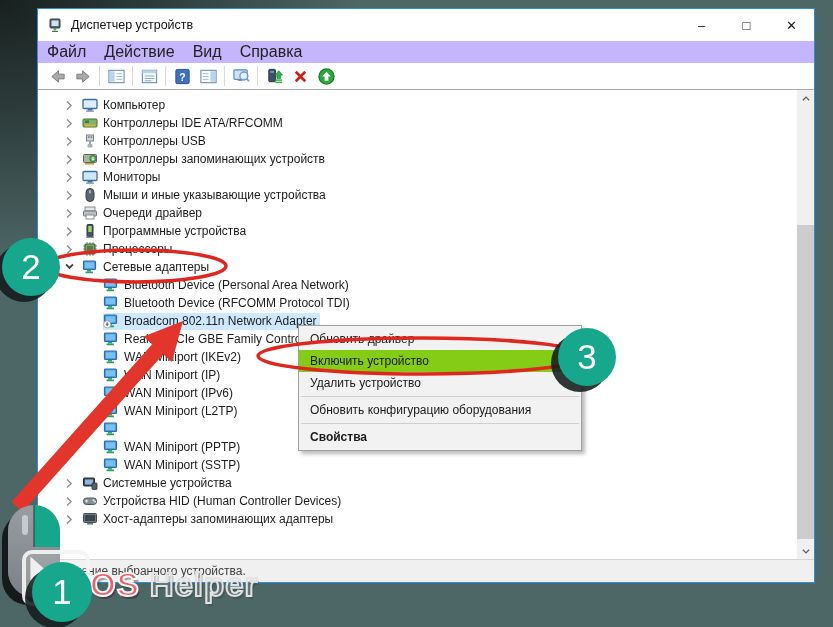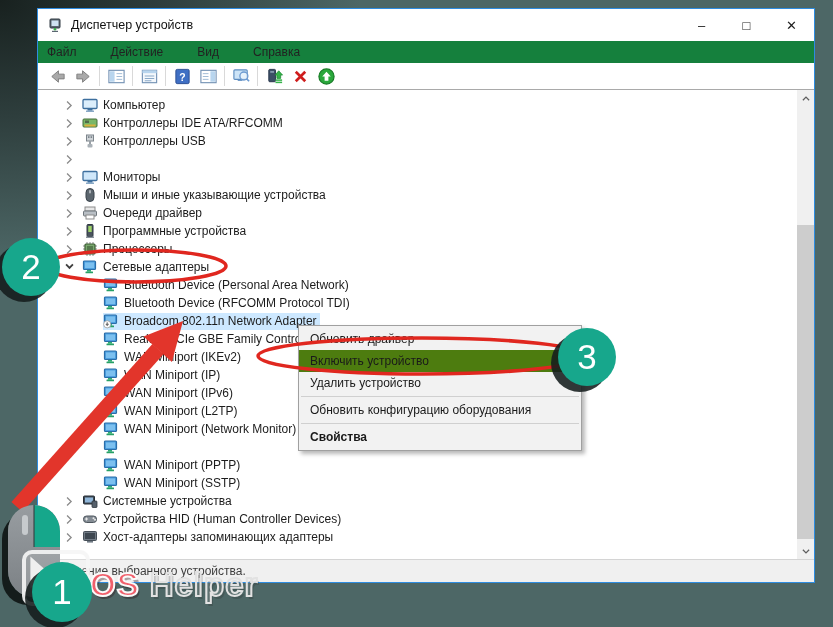--- a/index.html
+++ b/index.html
@@ -10,21 +10,21 @@
 
   
   .window{position:absolute;left:37px;top:8px;width:778px;height:575px;background:#fff;
     border:1px solid #2e8ce0;box-sizing:border-box;display:flex;flex-direction:column;}
   .titlebar{height:32px;display:flex;align-items:center;flex:0 0 32px;background:#fff;}
   .titlebar .app-ico{margin-left:9px;width:16px;height:16px;flex:0 0 16px;}
   .titlebar .t-title{margin-left:8px;font-size:12.5px;color:#111;}
   .titlebar .t-spacer{flex:1;}
   .cap-btn{width:45px;height:32px;display:flex;align-items:center;justify-content:center;
     font-size:13px;color:#1a1a1a;}
-  .menubar{height:22px;flex:0 0 22px;display:flex;align-items:center;background:#15803d;font-size:12px;color:#222;gap:16px;}
+  .menubar{height:22px;flex:0 0 22px;display:flex;align-items:center;background:#c4b5fd;font-size:16px;color:#222;}
   .menubar .m-item{padding:2px 9px;}
   .toolbar{height:26px;flex:0 0 26px;display:flex;align-items:center;background:#fff;
     border-bottom:1px solid #a9a9a9;padding-left:6px;}
   .tb-ico{width:26px;height:22px;display:flex;align-items:center;justify-content:center;}
   .tb-sep{width:1px;height:20px;background:#d9d9d9;margin:0 3px;}
 
   
   .treewrap{position:relative;flex:1 1 auto;background:#fff;overflow:hidden;padding-left:15px;}
   .tree{position:absolute;left:0;top:0;right:17px;bottom:0;padding-top:6px;}
   .tree-row{height:18px;display:flex;align-items:center;font-size:12px;color:#1c1c1c;white-space:nowrap;}
@@ -43,21 +43,21 @@
   .vs-thumb{position:absolute;left:0;width:17px;top:135px;height:314px;background:#cdcdcd;}
 
   
   .statusbar{height:22px;flex:0 0 22px;background:#f0f0f0;border-top:1px solid #d4d4d4;
     display:flex;align-items:center;font-size:12px;color:#3f3f3f;padding-left:8px;}
 
   
   .ctxmenu{position:absolute;left:298px;top:325px;width:284px;background:#f2f2f2;
     border:1px solid #a0a0a0;box-shadow:3px 3px 4px rgba(0,0,0,.28);padding:2px 0;z-index:30;box-sizing:border-box;}
   .cm-item{height:22px;display:flex;align-items:center;padding-left:11px;font-size:12px;color:#1a1a1a;}
-  .cm-item.hl{background:#4d7c0f;}
+  .cm-item.hl{background:#84cc16;}
   .cm-item.bold{font-weight:bold;}
   .cm-sep{height:1px;background:#d0d0d0;margin:2px 2px;}
 
   
   .annot-svg{position:absolute;left:0;top:0;z-index:40;pointer-events:none;}
   .badge{position:absolute;width:58px;height:58px;border-radius:50%;background:#17a78c;
     box-shadow:-7px 6px 0 rgba(20,29,28,0.88);display:flex;align-items:center;justify-content:center;
     color:#fff;font-size:35px;z-index:50;}
   #badge2{left:2px;top:238px;}
   #badge3{left:558px;top:328px;}
@@ -237,20 +237,31 @@
               </span>
       <span class="t-label">Контроллеры USB</span>
     </span>
   </div>
           <div class="tree-row lv0">
     <span class="expander">
               <svg viewBox="0 0 16 16" width="13" height="13">
                 <path d="M5 3 L10 8 L5 13" fill="none" stroke="#8a8a8a" stroke-width="1.6"></path>
               </svg>
             </span>
+    <span class="selwrap">
+      <span class="t-ico">
+                <svg viewBox="0 0 16 16" width="16" height="16">
+                  <rect x="1.5" y="3.5" width="13" height="8" rx="1" fill="#a9b2a4" stroke="#5d6b57" stroke-width="1"></rect>
+                  <circle cx="11" cy="7.5" r="3.2" fill="#58b060" stroke="#2f7a39" stroke-width="0.9"></circle>
+                  <path d="M11 5.8 v3.4 M9.6 7.8 L11 9.2 L12.4 7.8" stroke="#fff" stroke-width="1" fill="none"></path>
+                  <rect x="3" y="12" width="9" height="1.6" fill="#c9a23f"></rect>
+                </svg>
+              </span>
+      <span class="t-label">Контроллеры запоминающих устройств</span>
+    </span>
   </div>
           <div class="tree-row lv0">
     <span class="expander">
               <svg viewBox="0 0 16 16" width="13" height="13">
                 <path d="M5 3 L10 8 L5 13" fill="none" stroke="#8a8a8a" stroke-width="1.6"></path>
               </svg>
             </span>
     <span class="selwrap">
       <span class="t-ico">
                 <svg viewBox="0 0 16 16" width="16" height="16">
@@ -452,34 +463,20 @@
     <span class="selwrap">
       <span class="t-ico">
                 <svg viewBox="0 0 16 16" width="16" height="16">
                   <rect x="1.5" y="2" width="12" height="8.5" rx="1" fill="#4da0e0" stroke="#2b6da8" stroke-width="1.2"></rect>
                   <rect x="3" y="3.5" width="9" height="5.5" fill="#7cc0ef"></rect>
                   <rect x="5" y="11" width="4" height="1.6" fill="#2fae74"></rect>
                   <rect x="3.5" y="12.6" width="7.5" height="1.6" rx="0.5" fill="#27a066"></rect>
                 </svg>
               </span>
       <span class="t-label">WAN Miniport (L2TP)</span>
-    </span>
-  </div>
-          <div class="tree-row lv1">
-
-    <span class="selwrap">
-      <span class="t-ico">
-                <svg viewBox="0 0 16 16" width="16" height="16">
-                  <rect x="1.5" y="2" width="12" height="8.5" rx="1" fill="#4da0e0" stroke="#2b6da8" stroke-width="1.2"></rect>
-                  <rect x="3" y="3.5" width="9" height="5.5" fill="#7cc0ef"></rect>
-                  <rect x="5" y="11" width="4" height="1.6" fill="#2fae74"></rect>
-                  <rect x="3.5" y="12.6" width="7.5" height="1.6" rx="0.5" fill="#27a066"></rect>
-                </svg>
-              </span>
-      <span class="t-label">WAN Miniport (Network Monitor)</span>
     </span>
   </div>
           <div class="tree-row lv1">
 
     <span class="selwrap">
       <span class="t-ico">
                 <svg viewBox="0 0 16 16" width="16" height="16">
                   <rect x="1.5" y="2" width="12" height="8.5" rx="1" fill="#4da0e0" stroke="#2b6da8" stroke-width="1.2"></rect>
                   <rect x="3" y="3.5" width="9" height="5.5" fill="#7cc0ef"></rect>
                   <rect x="5" y="11" width="4" height="1.6" fill="#2fae74"></rect>

